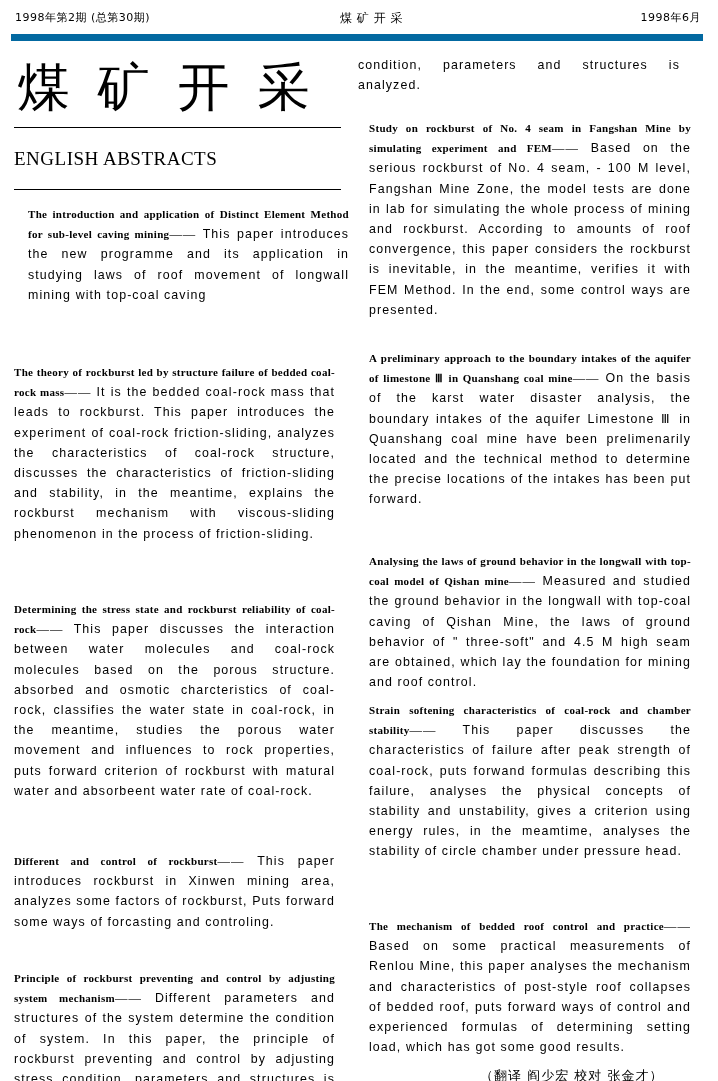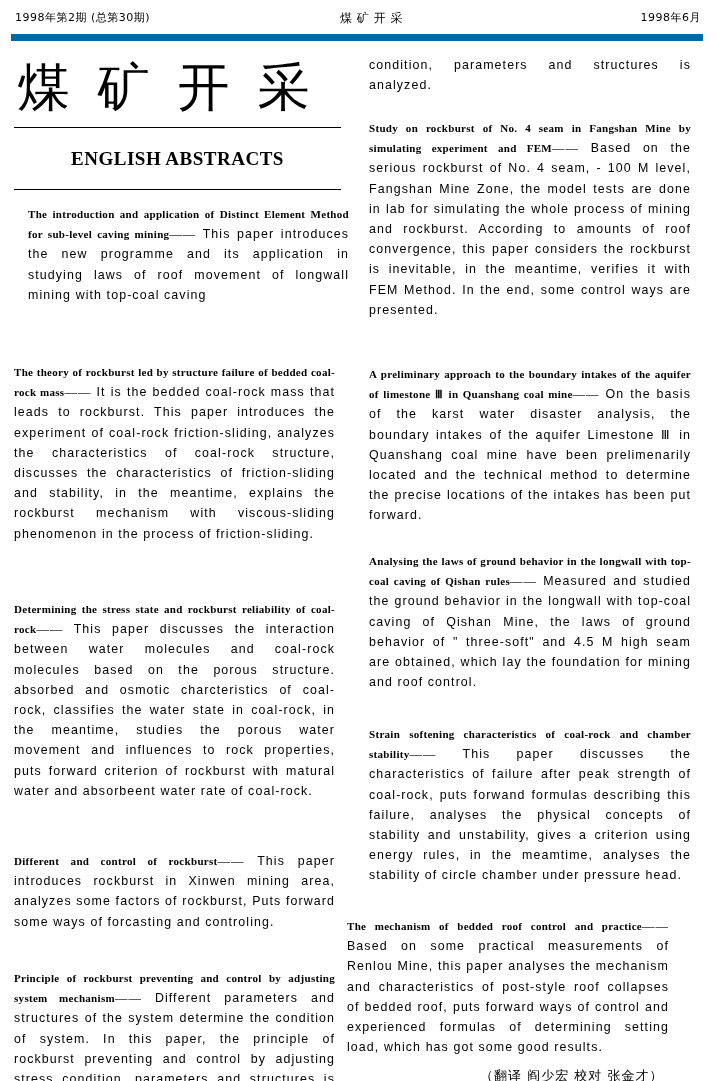--- a/index.html
+++ b/index.html
@@ -4,21 +4,21 @@
 <style>
   html, body { margin: 0; padding: 0; background: #ffffff; }
   body { width: 718px; height: 1081px; overflow: hidden; position: relative; color: #000; font-family: "DejaVu Serif", "Liberation Serif", serif; }
   .header { position: absolute; left: 11px; top: 0; width: 692px; height: 34px; border-bottom: 7px solid #0369a1; }
   .header span { position: absolute; top: 10px; font-size: 11px; font-family: "DejaVu Sans", sans-serif; letter-spacing: 0.5px; }
   .hl { left: 4px; }
   .hc { left: 329px; letter-spacing: 10px; font-size: 12px !important; }
   .hr { right: 2px; }
   .journal { position: absolute; left: 14px; top: 52px; width: 327px; font-size: 52px; letter-spacing: 28px; line-height: 70px; font-family: "DejaVu Serif", serif; text-align: center; }
   .rule { position: absolute; left: 14px; width: 327px; border-top: 1px solid #000; }
-  .abs-heading { position: absolute; left: 14px; top: 148px; width: 327px; text-align: center; font-weight: bold; font-size: 19px; letter-spacing: 0.5px; font-family: "Liberation Serif", serif; }
+  .abs-heading { position: absolute; left: 14px; top: 148px; width: 327px; text-align: left; font-weight: normal; font-size: 19px; letter-spacing: 0.5px; font-family: "Liberation Serif", serif; }
   .entry { position: absolute; font-size: 12.4px; line-height: 20.2px; text-align: justify; font-family: "Liberation Sans", sans-serif; letter-spacing: 1.1px; }
   .entry .t { font-weight: bold; font-family: "Liberation Serif", serif; font-size: 11px; letter-spacing: 0.3px; }
   .entry .d { font-family: "Liberation Serif", serif; }
   .footer-credit { position: absolute; left: 480px; top: 1067px; font-size: 13px; font-family: "DejaVu Sans", sans-serif; letter-spacing: 1px; }
 </style>
 </head>
 <body>
 
 <div class="header">
   <span class="hl">1998年第2期 (总第30期)</span>
@@ -48,33 +48,33 @@
 </div>
 
 <div class="entry" style="left:14px;top:968px;width:321px;height:113px;overflow:hidden">
   <span class="t">Principle of rockburst preventing and control by adjusting system mechanism</span><span class="d">——</span> <span>Different parameters and structures of the system determine the condition of system. In this paper, the principle of rockburst preventing and control by adjusting stress condition, parameters and structures is analyzed.</span>
 </div>
 
 <div class="entry" style="left:369px;top:118px;width:322px">
   <span class="t">Study on rockburst of No. 4 seam in Fangshan Mine by simulating experiment and FEM</span><span class="d">——</span> <span>Based on the serious rockburst of No. 4 seam, - 100 M level, Fangshan Mine Zone, the model tests are done in lab for simulating the whole process of mining and rockburst. According to amounts of roof convergence, this paper considers the rockburst is inevitable, in the meantime, verifies it with FEM Method. In the end, some control ways are presented.</span>
 </div>
 
-<div class="entry" style="left:369px;top:55px;width:322px;height:44px;overflow:hidden">
+<div class="entry" style="left:358px;top:55px;width:322px;height:44px;overflow:hidden">
   <span>condition, parameters and structures is analyzed.</span>
 </div>
 
-<div class="entry" style="left:369px;top:364px;width:322px">
+<div class="entry" style="left:369px;top:348px;width:322px">
   <span class="t">A preliminary approach to the boundary intakes of the aquifer of limestone Ⅲ in Quanshang coal mine</span><span class="d">——</span> <span>On the basis of the karst water disaster analysis, the boundary intakes of the aquifer Limestone Ⅲ in Quanshang coal mine have been prelimenarily located and the technical method to determine the precise locations of the intakes has been put forward.</span>
 </div>
 
 <div class="entry" style="left:369px;top:551px;width:322px">
-  <span class="t">Analysing the laws of ground behavior in the longwall with top-coal caving of Qishan rules</span><span class="d">——</span> <span>Measured and studied the ground behavior in the longwall with top-coal caving of Qishan Mine, the laws of ground behavior of " three-soft" and 4.5 M high seam are obtained, which lay the foundation for mining and roof control.</span>
+  <span class="t">Analysing the laws of ground behavior in the longwall with top-coal model of Qishan mine</span><span class="d">——</span> <span>Measured and studied the ground behavior in the longwall with top-coal caving of Qishan Mine, the laws of ground behavior of " three-soft" and 4.5 M high seam are obtained, which lay the foundation for mining and roof control.</span>
 </div>
 
-<div class="entry" style="left:369px;top:724px;width:322px">
+<div class="entry" style="left:369px;top:700px;width:322px">
   <span class="t">Strain softening characteristics of coal-rock and chamber stability</span><span class="d">——</span> <span>This paper discusses the characteristics of failure after peak strength of coal-rock, puts forwand formulas describing this failure, analyses the physical concepts of stability and unstability, gives a criterion using energy rules, in the meamtime, analyses the stability of circle chamber under pressure head.</span>
 </div>
 
-<div class="entry" style="left:347px;top:916px;width:322px">
+<div class="entry" style="left:369px;top:916px;width:322px">
   <span class="t">The mechanism of bedded roof control and practice</span><span class="d">——</span> <span>Based on some practical measurements of Renlou Mine, this paper analyses the mechanism and characteristics of post-style roof collapses of bedded roof, puts forward ways of control and experienced formulas of determining setting load, which has got some good results.</span>
 </div>
 
 <div class="footer-credit">（翻译  阎少宏   校对  张金才）</div>
 
 </body></html>

